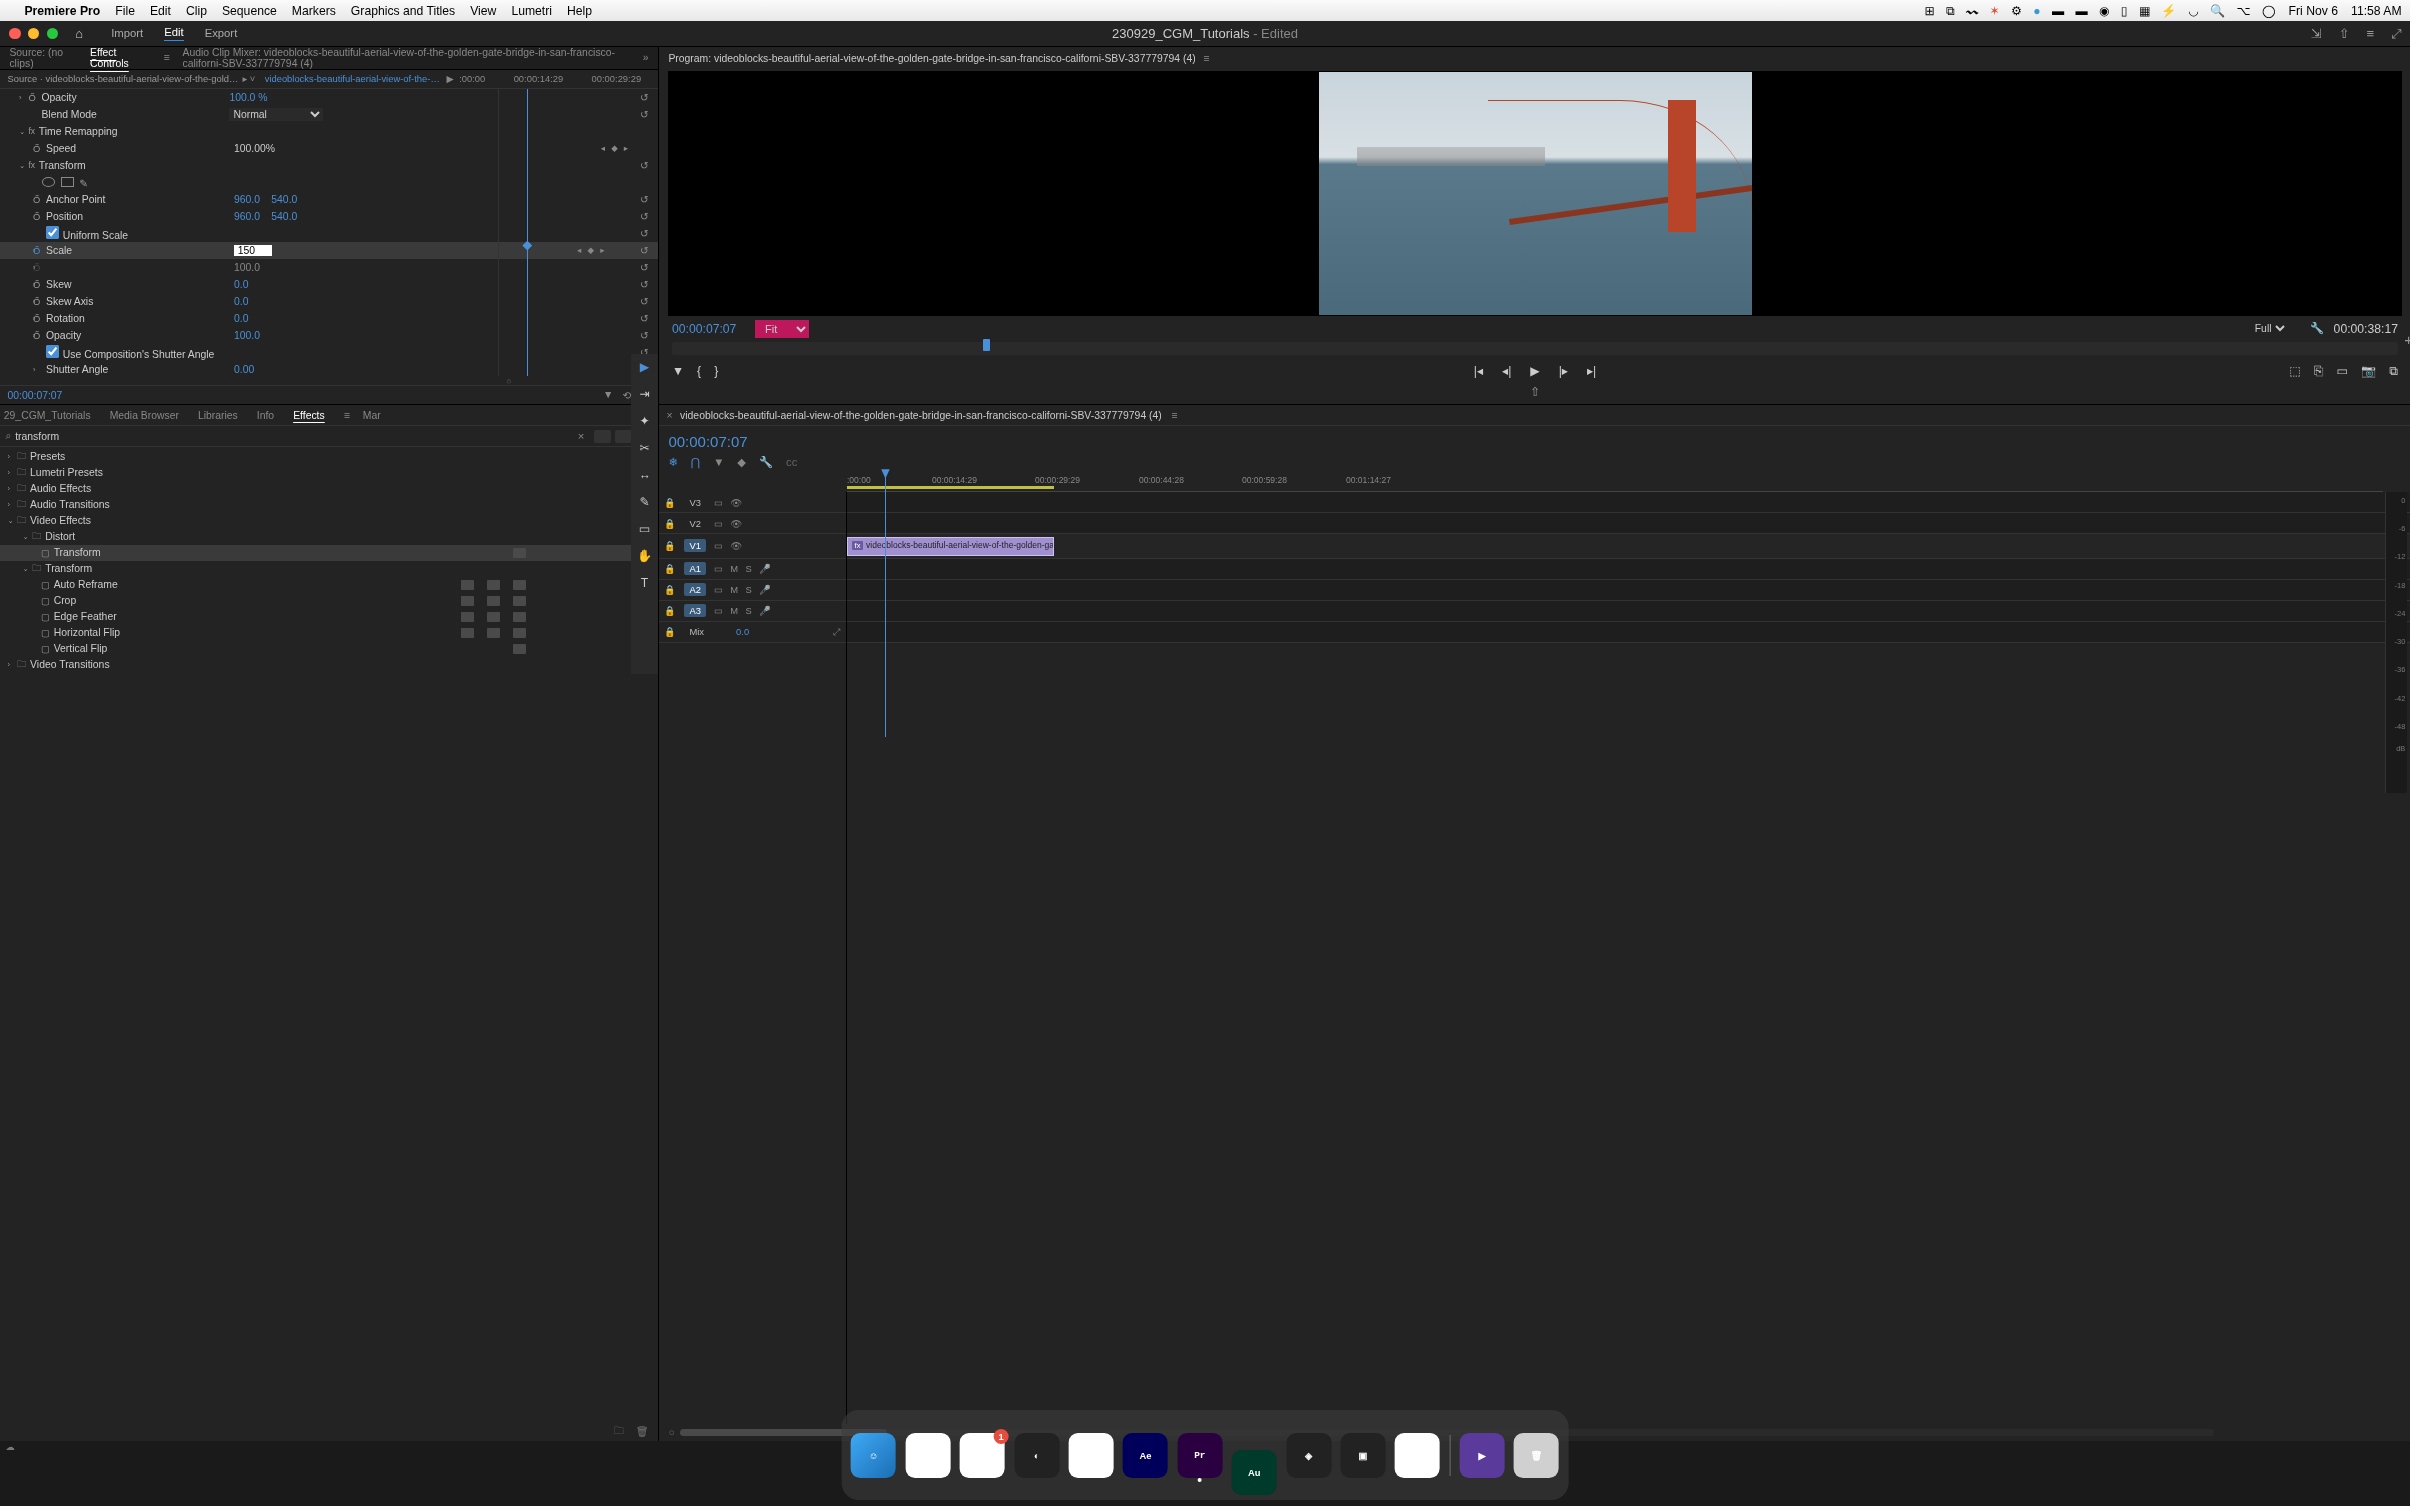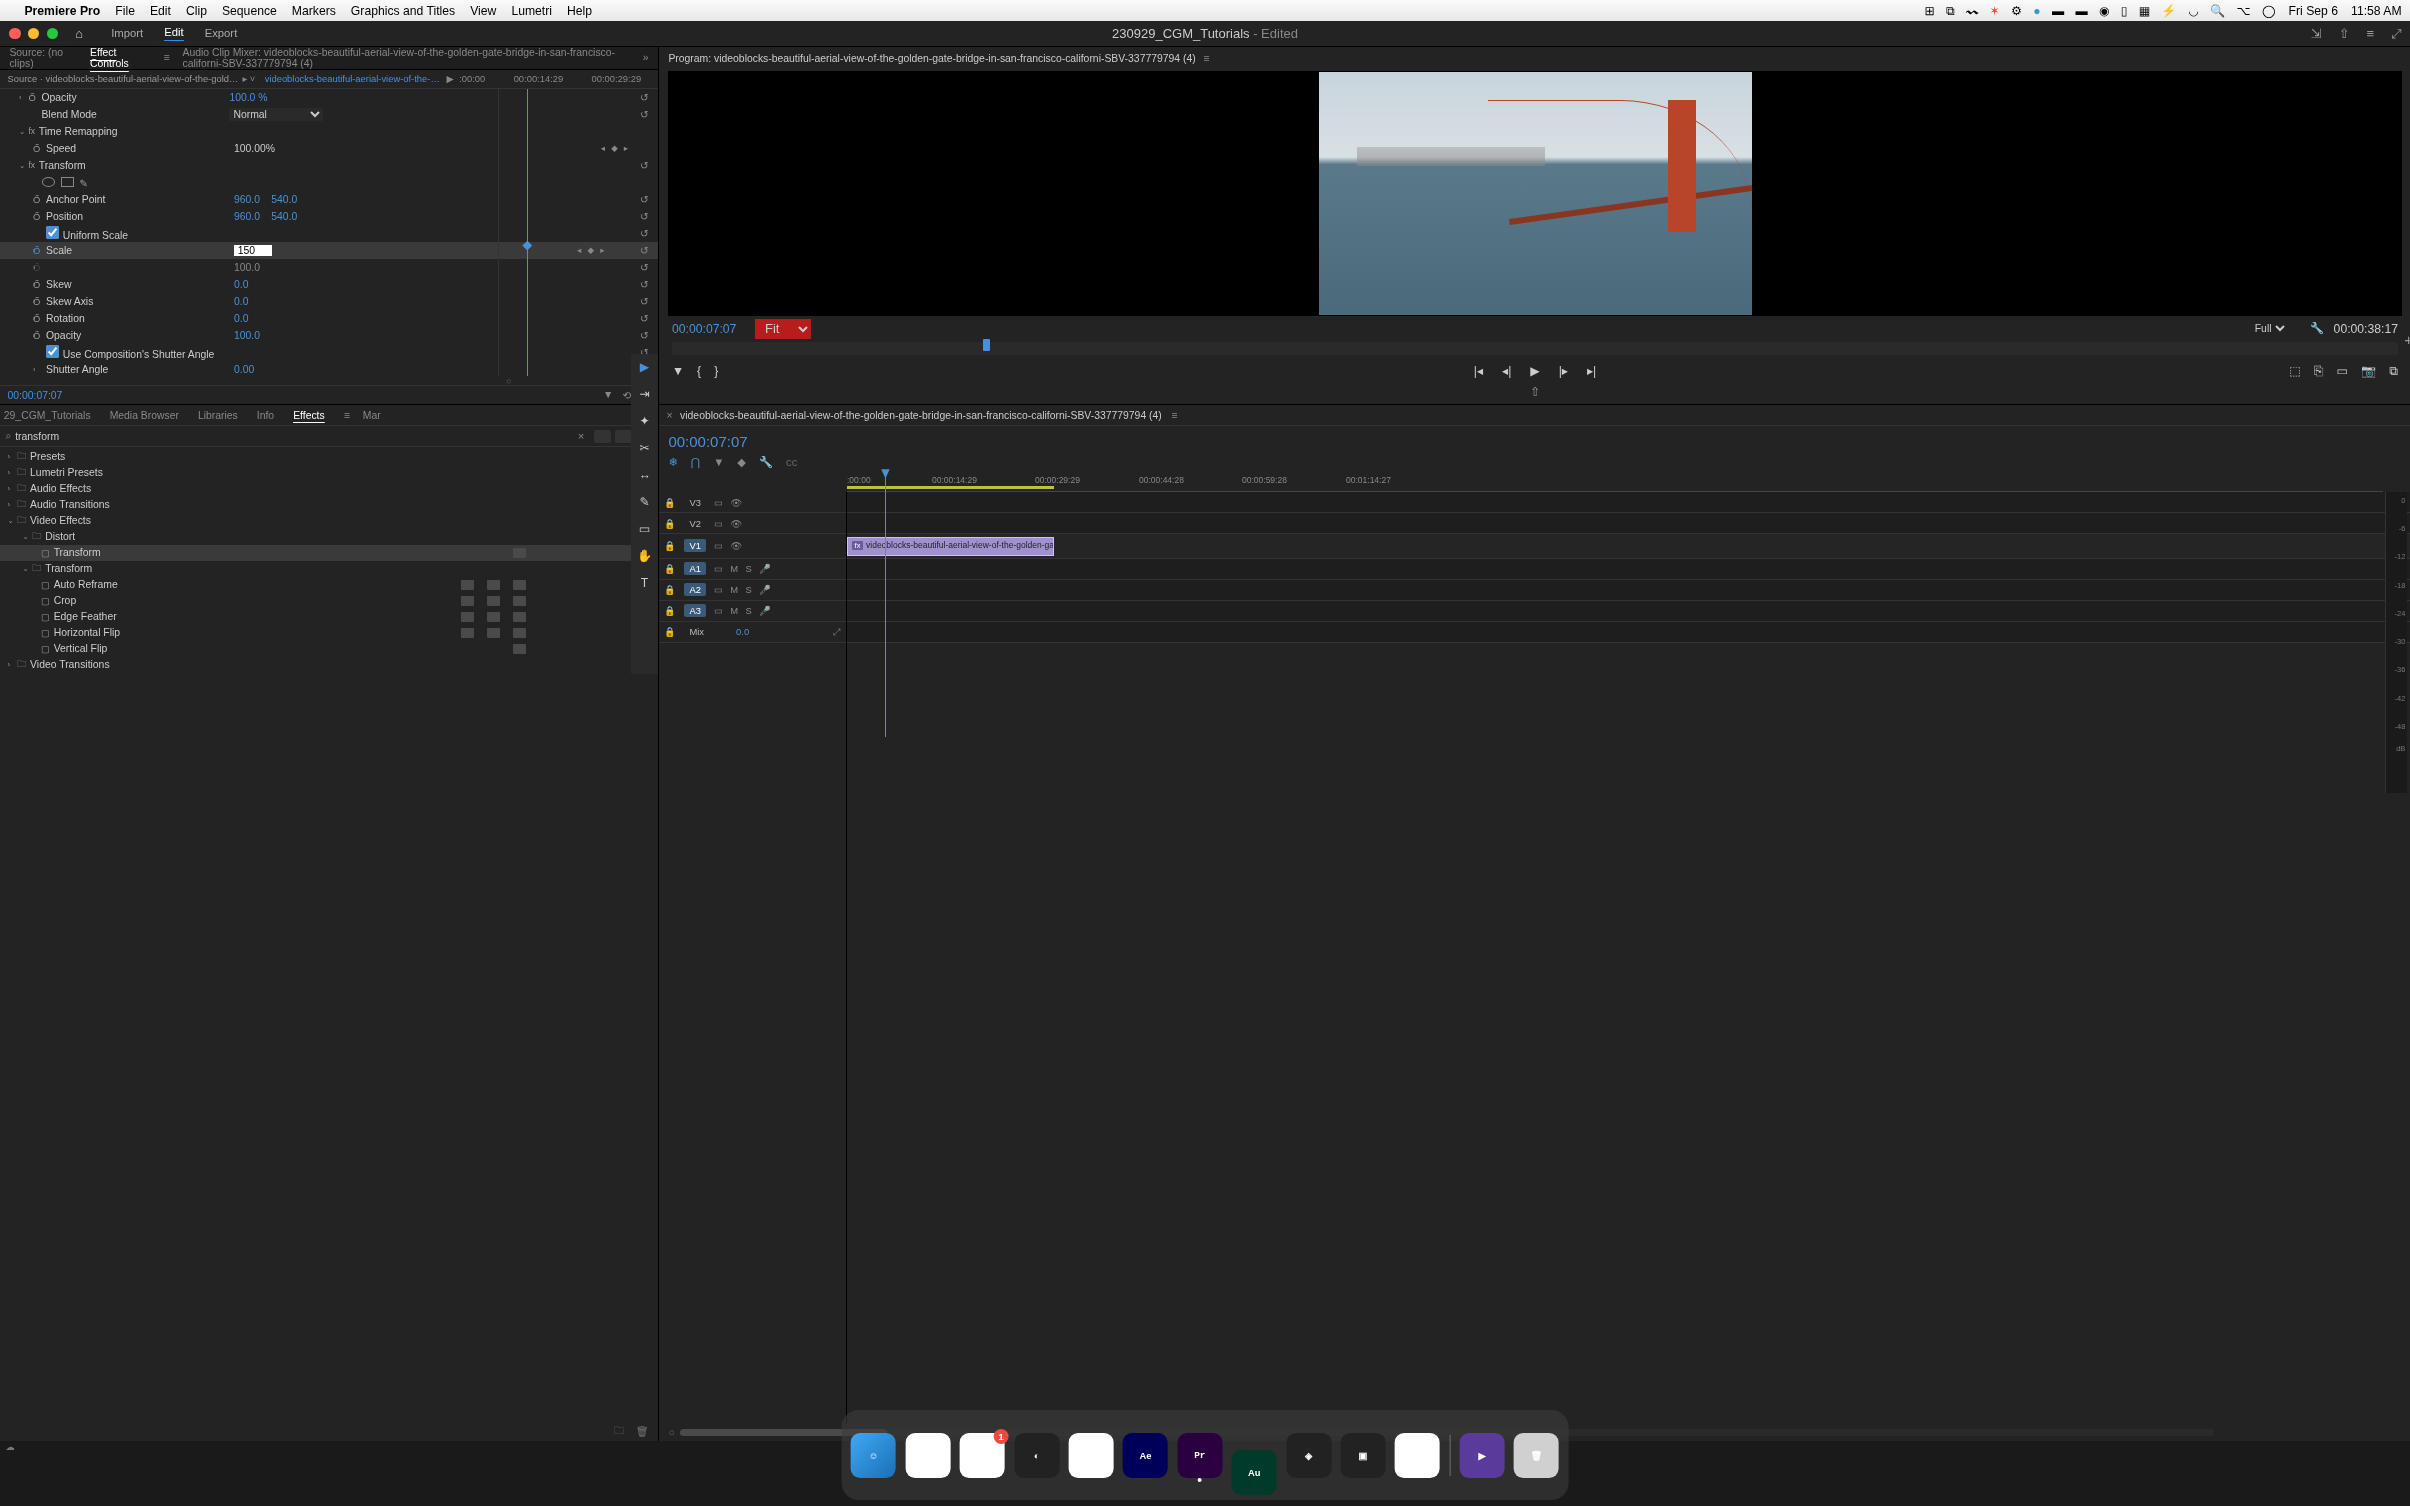--- a/index.html
+++ b/index.html
@@ -70,21 +70,21 @@
 .program { border-bottom: 0.9px solid #000; display: flex; flex-direction: column; background: #232323; }
 .prog-header { height: 22.6px; display: flex; align-items: center; padding: 0 9.4px; font-size: 10.4px; color: #ccc; }
 .prog-video { flex: 1; display: flex; justify-content: center; align-items: center; background: #000; margin: 1.9px 9.4px; position: relative; }
 .video-frame { width: 433px; height: 243px; background: linear-gradient(to bottom, #c8d4dc 0%, #d8e0e4 35%, #5a7a8c 38%, #4a6a7c 100%); position: relative; overflow: hidden; }
 .bridge-tower { position: absolute; right: 56px; top: 28px; width: 28px; height: 132px; background: #b8452a; }
 .bridge-deck { position: absolute; right: 0; top: 113px; width: 245px; height: 5.6px; background: #8a3520; transform: rotate(-8deg); transform-origin: right; }
 .bridge-cable1 { position: absolute; right: 0; top: 28px; width: 264px; height: 113px; border-top: 1.9px solid #b8452a; border-radius: 50% 0 0 0 / 100% 0 0 0; transform: scaleX(-1); }
 .city { position: absolute; left: 38px; top: 75px; width: 188px; height: 19px; background: linear-gradient(#aaa, #888); opacity: 0.6; }
 .prog-controls-row1 { height: 22.6px; display: flex; align-items: center; padding: 0 13px; font-size: 10.4px; }
 .prog-tc { color: #4a90d9; font-size: 12.2px; }
-.prog-fit { margin-left: 19px; background: #b91c1c; border: none; color: #ccc; padding: 1.9px 15px 1.9px 5.6px; font-size: 13px; }
+.prog-fit { margin-left: 19px; background: #be185d; border: none; color: #ccc; padding: 1.9px 15px 1.9px 5.6px; font-size: 11px; }
 .prog-full { margin-left: auto; margin-right: 13px; background: transparent; border: none; color: #ccc; font-size: 10.4px; }
 .prog-dur { color: #ccc; font-size: 12.2px; }
 .prog-wrench { color: #999; margin: 0 9.4px; font-size: 11.3px; }
 .prog-scrubber { height: 13px; margin: 1.9px 13px; position: relative; background: #2a2a2a; border-radius: 1.9px; }
 .prog-scrubber .handle { position: absolute; left: 18%; top: -2.8px; width: 7.5px; height: 11.3px; background: #4a90d9; border-radius: 0.9px; }
 .prog-transport { height: 28px; display: flex; justify-content: center; align-items: center; gap: 19px; color: #ccc; font-size: 12.2px; position: relative; }
 .prog-transport .grp-right { position: absolute; right: 13px; display: flex; gap: 13px; }
 .prog-transport .grp-left { position: absolute; left: 13px; display: flex; gap: 13px; }
 .prog-transport .add-btn { position: absolute; right: -1.9px; top: -26px; font-size: 15px; color: #999; }
 
@@ -175,21 +175,21 @@
   <span class="status-icon">▬</span>
   <span class="status-icon">▬</span>
   <span class="status-icon">◉</span>
   <span class="status-icon">▯</span>
   <span class="status-icon">▦</span>
   <span class="status-icon">⚡</span>
   <span class="status-icon">◡</span>
   <span class="status-icon">🔍</span>
   <span class="status-icon">⌥</span>
   <span class="status-icon">◯</span>
-  <span class="clock">Fri Sep 6</span>
+  <span class="clock">Fri Nov 6</span>
   <span class="clock">11:58 AM</span>
 </div>
 
 <div class="window-chrome">
   <div class="traffic">
     <span class="tr-close"></span>
     <span class="tr-min"></span>
     <span class="tr-max"></span>
   </div>
   <span class="home-icon">⌂</span>

